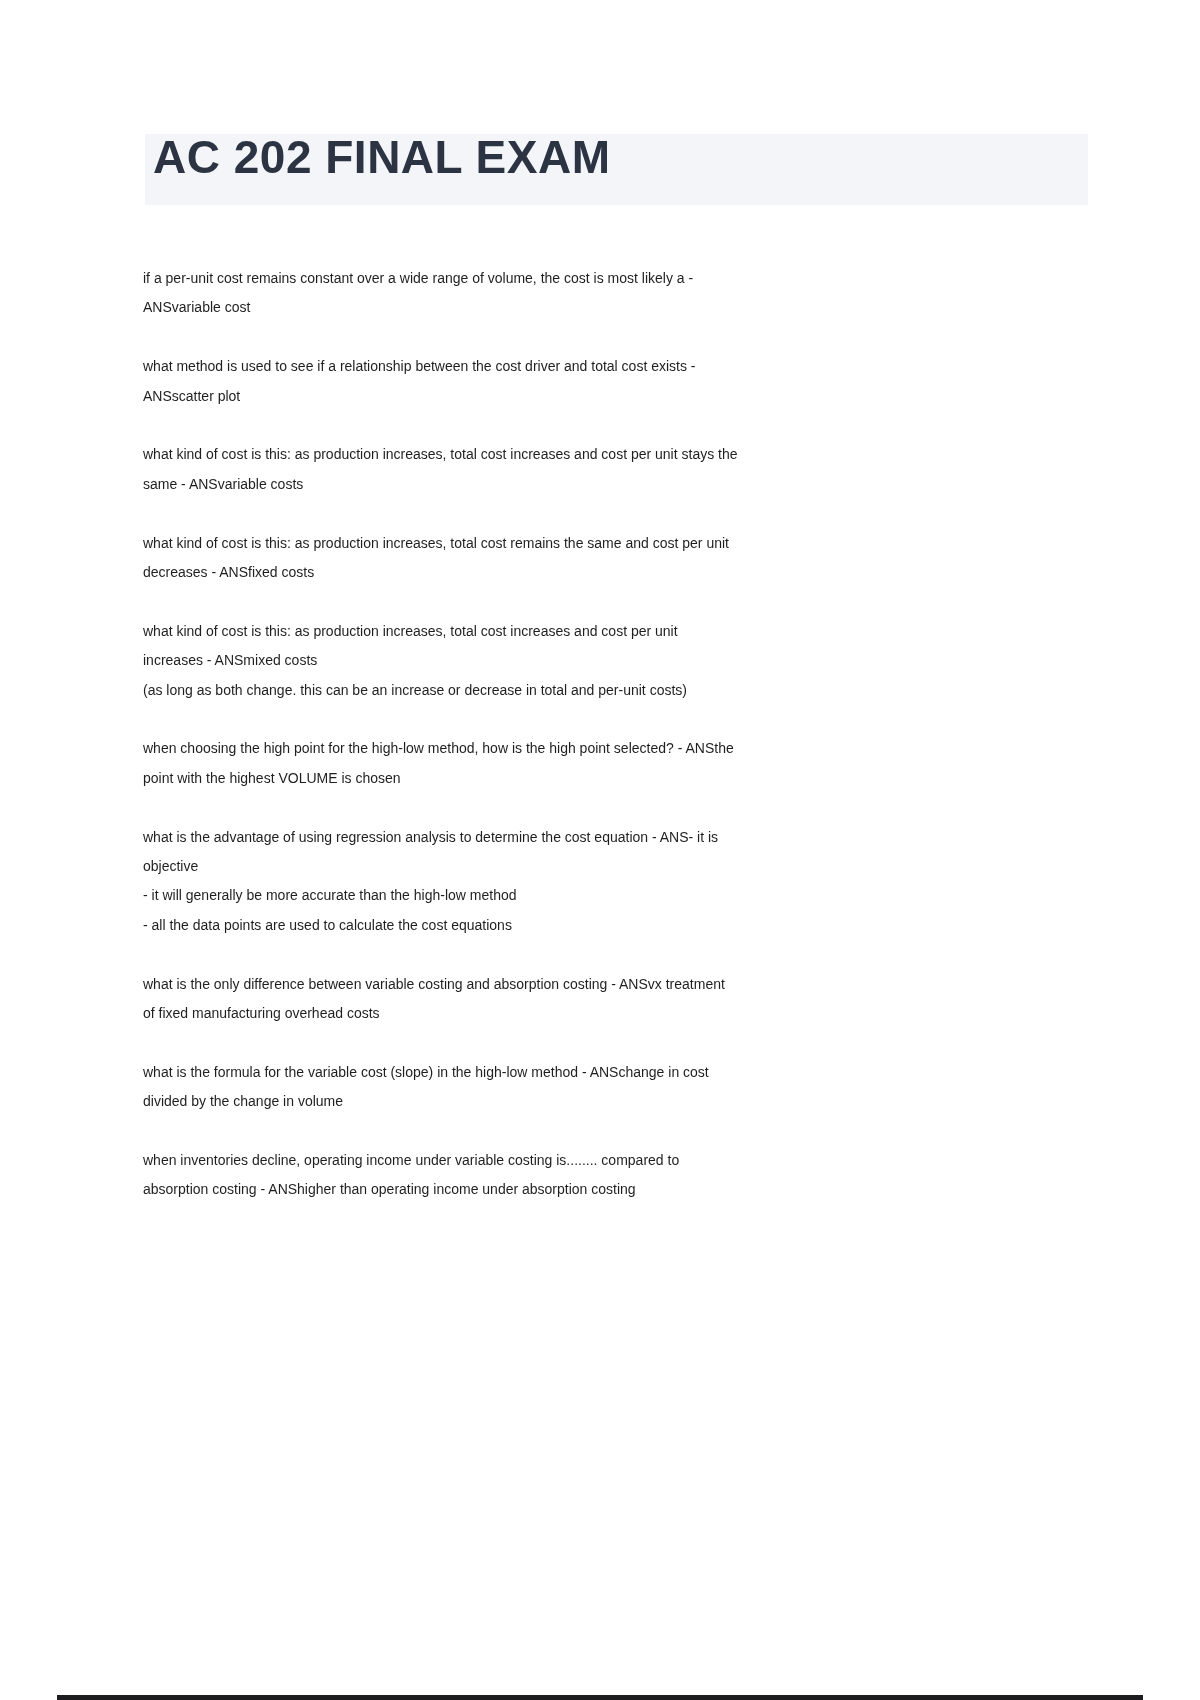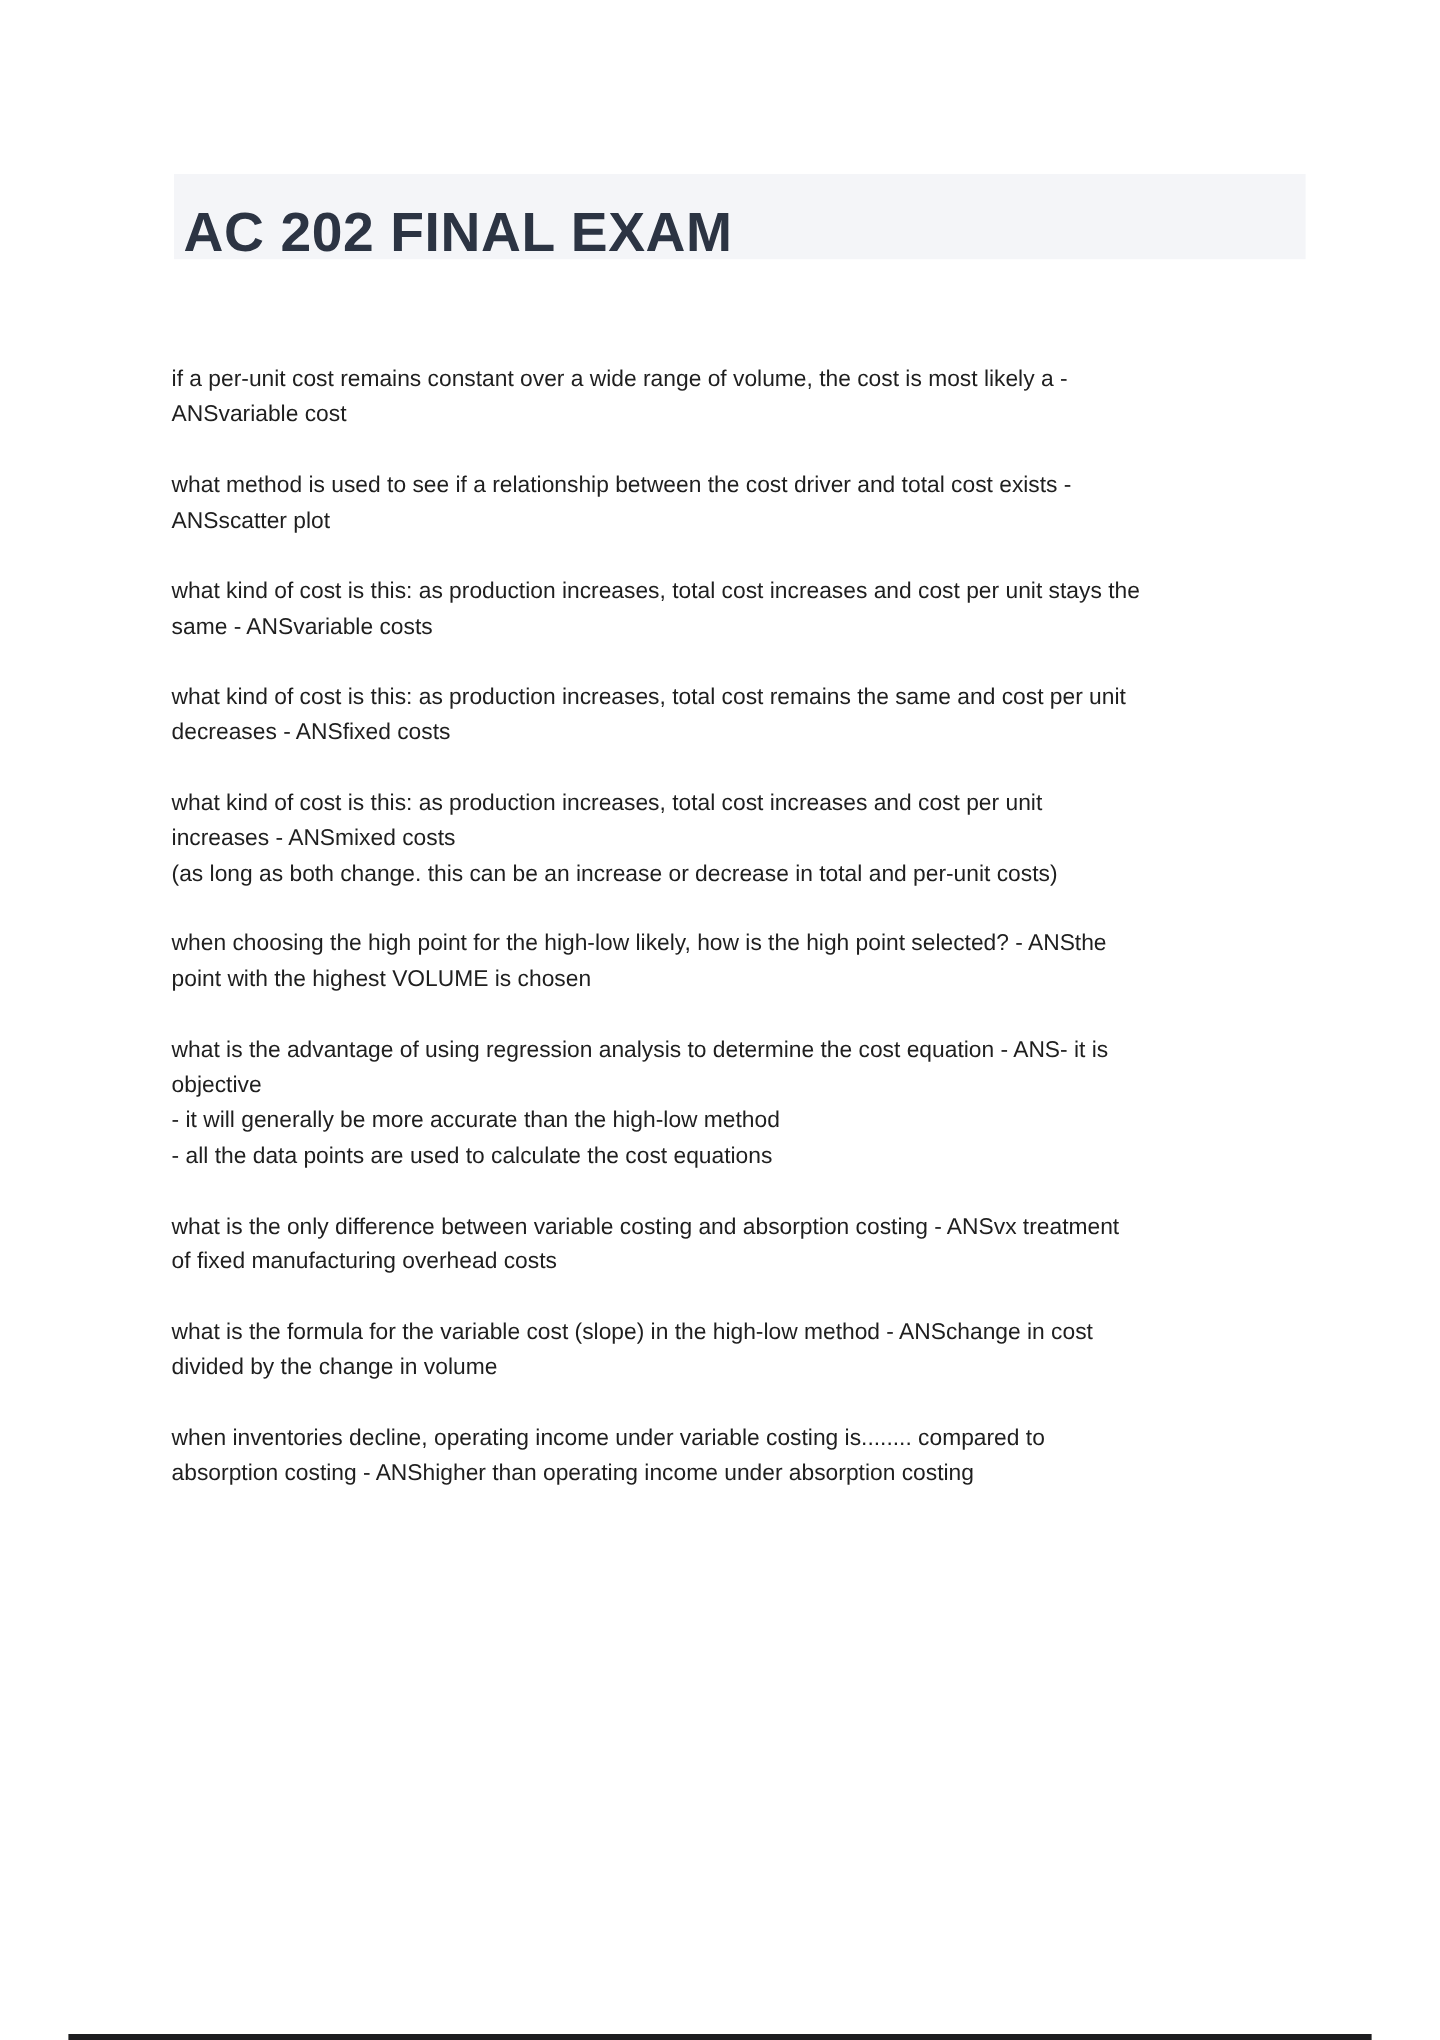--- a/index.html
+++ b/index.html
@@ -11,45 +11,44 @@
     position: relative;
     width: 1200px;
     height: 1700px;
     background: #ffffff;
     overflow: hidden;
     font-family: "Liberation Sans", sans-serif;
   }
   .title-band {
     position: absolute;
     left: 145px;
-    top: 145px;
+    top: 134px;
     width: 943px;
     height: 71px;
     background: #f4f5f8;
     display: flex;
-    align-items: flex-end;
+    align-items: flex-start;
   }
   .page-title {
     margin: 0;
     padding-left: 8px;
     font-size: 46px;
     font-weight: 700;
     color: #2c3443;
     letter-spacing: 0.5px;
     line-height: 1;
   }
   .content {
     position: absolute;
     left: 143px;
     top: 264px;
     width: 950px;
     color: #1f1f1f;
-    font-size: 19px;
+    font-size: 14px;
     line-height: 29.4px;
-    margin-top: 38px;
   }
   .qa {
     margin: 0 0 29.4px 0;
     white-space: pre-line;
   }
   .bottom-bar {
     position: absolute;
     left: 57px;
     top: 1695px;
     width: 1086px;
@@ -71,21 +70,21 @@
 ANSvariable cost</p>
     <p class="qa">what method is used to see if a relationship between the cost driver and total cost exists -
 ANSscatter plot</p>
     <p class="qa">what kind of cost is this: as production increases, total cost increases and cost per unit stays the
 same - ANSvariable costs</p>
     <p class="qa">what kind of cost is this: as production increases, total cost remains the same and cost per unit
 decreases - ANSfixed costs</p>
     <p class="qa">what kind of cost is this: as production increases, total cost increases and cost per unit
 increases - ANSmixed costs
 (as long as both change. this can be an increase or decrease in total and per-unit costs)</p>
-    <p class="qa">when choosing the high point for the high-low likely, how is the high point selected? - ANSthe
+    <p class="qa">when choosing the high point for the high-low method, how is the high point selected? - ANSthe
 point with the highest VOLUME is chosen</p>
     <p class="qa">what is the advantage of using regression analysis to determine the cost equation - ANS- it is
 objective
 - it will generally be more accurate than the high-low method
 - all the data points are used to calculate the cost equations</p>
     <p class="qa">what is the only difference between variable costing and absorption costing - ANSvx treatment
 of fixed manufacturing overhead costs</p>
     <p class="qa">what is the formula for the variable cost (slope) in the high-low method - ANSchange in cost
 divided by the change in volume</p>
     <p class="qa">when inventories decline, operating income under variable costing is........ compared to

